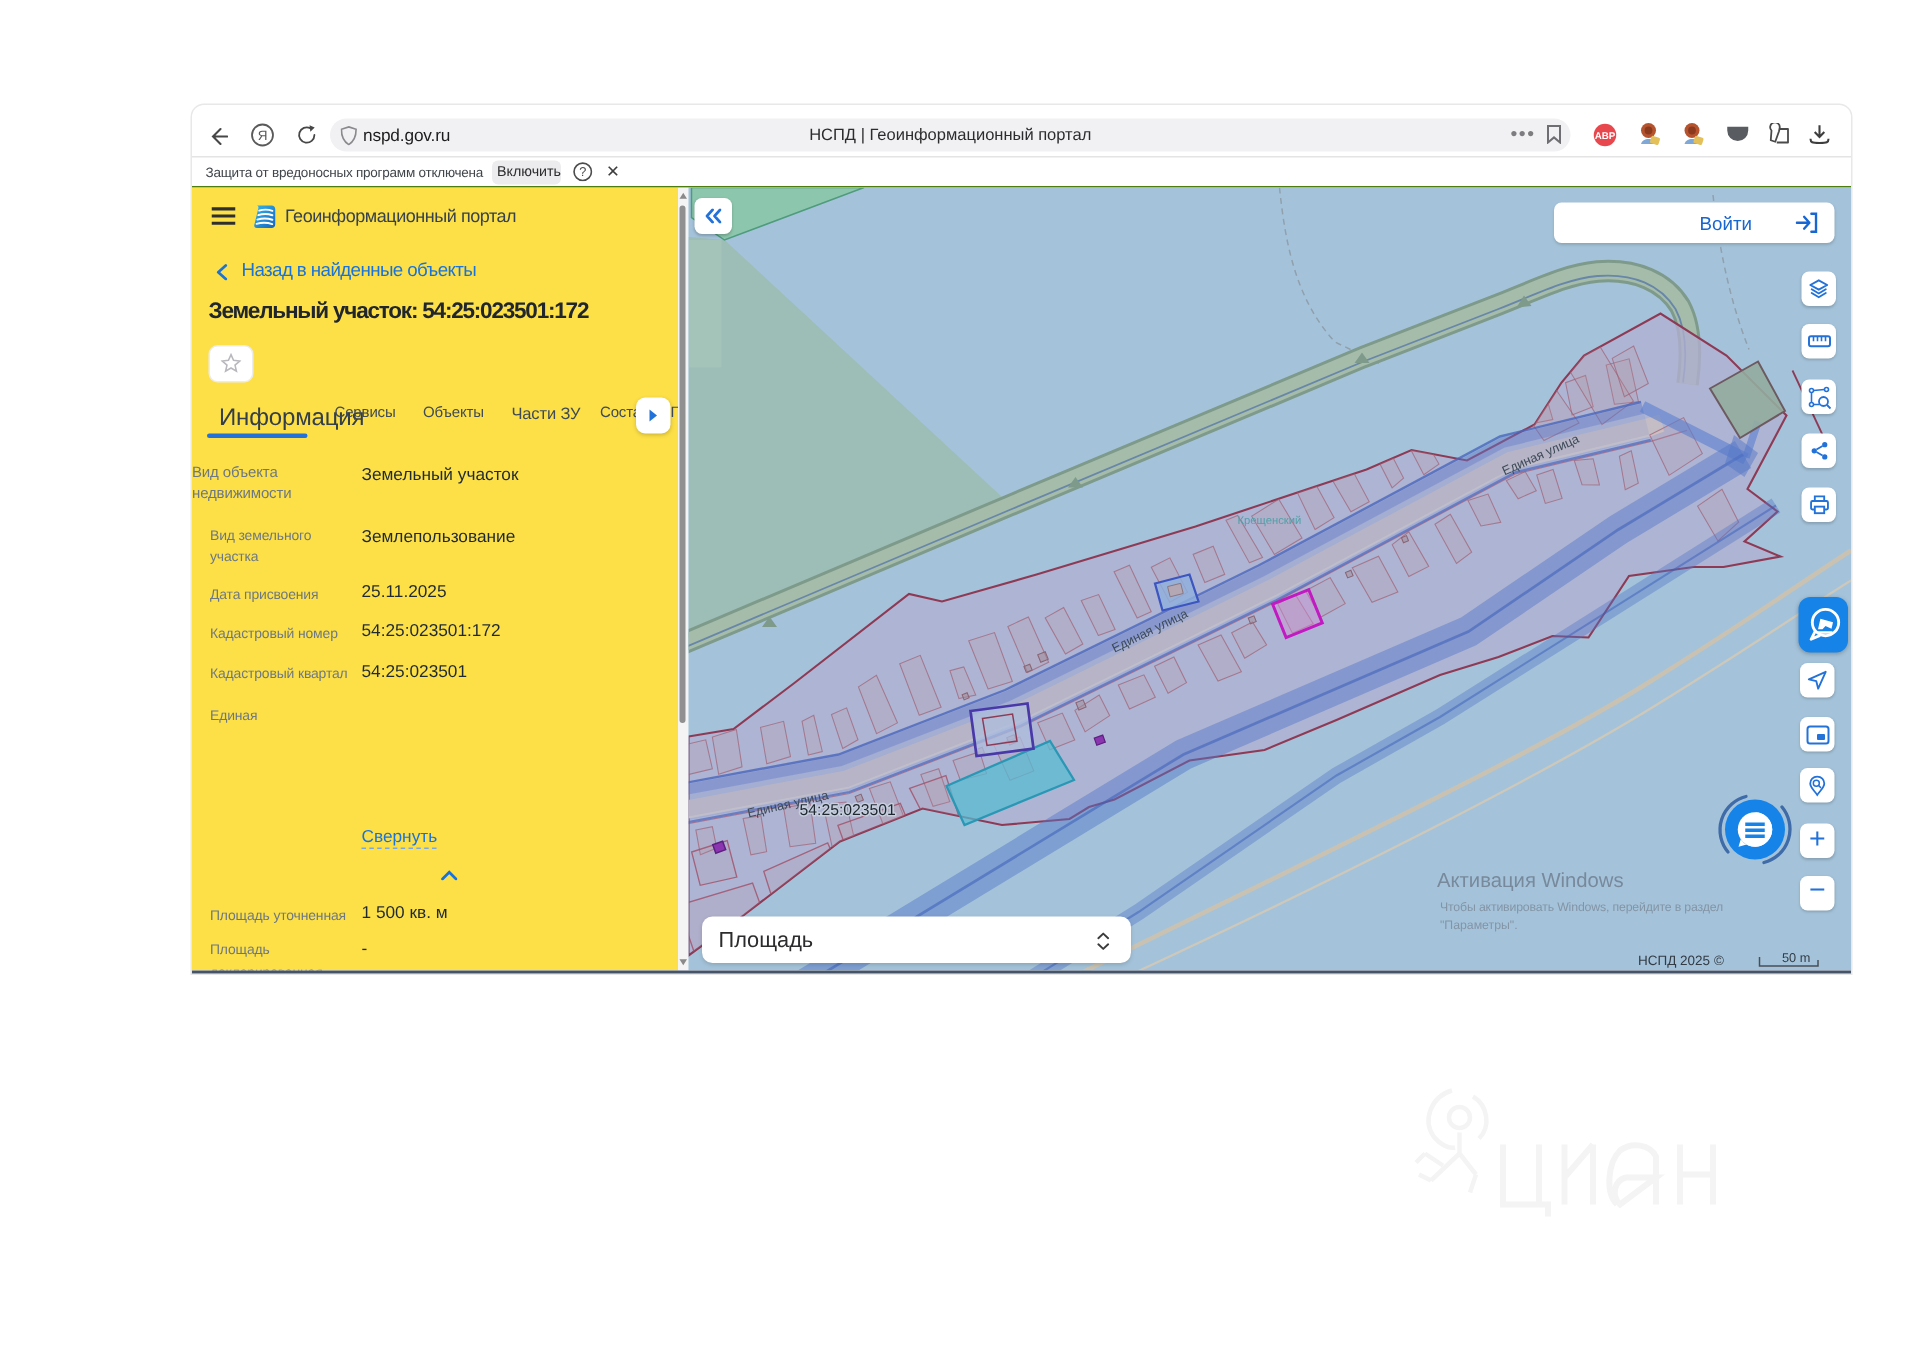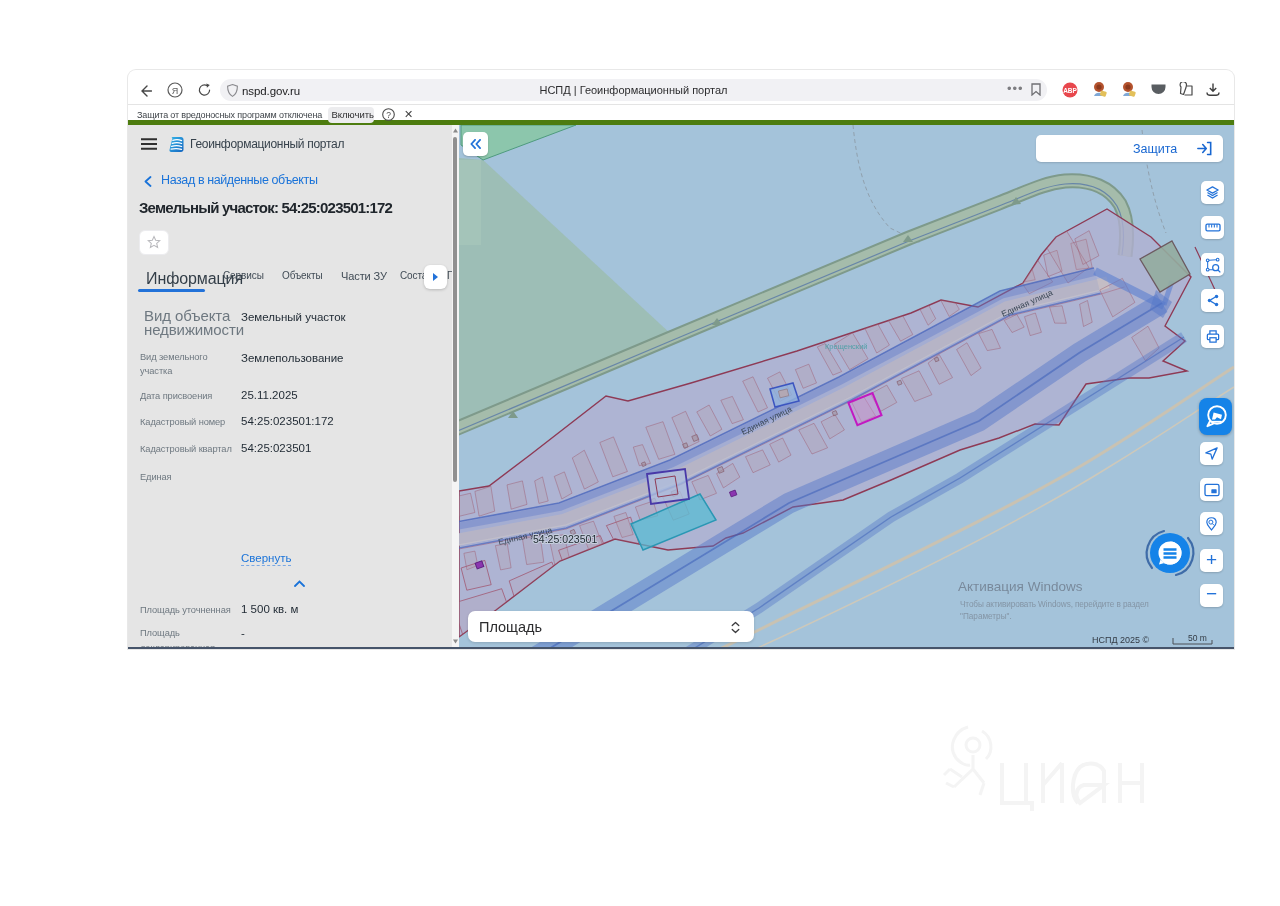--- a/index.html
+++ b/index.html
@@ -1,21 +1,21 @@
 <!DOCTYPE html>
 <html><head><meta charset="utf-8">
 <style>
 *{margin:0;padding:0;box-sizing:border-box}
 html,body{width:1280px;height:906px;background:#fff;font-family:"Liberation Sans",sans-serif;overflow:hidden;position:relative}
 .abs{position:absolute}
 #win{position:absolute;left:128px;top:70px;width:1106px;height:579px;background:#fff;border-radius:8px 8px 0 0;box-shadow:0 0 0 1px #e8e8e8}
 #toolbar{position:absolute;left:0;top:0;width:100%;height:35px;border-bottom:1px solid #e4e4e4}
-#notif{position:absolute;left:0;top:36px;width:100%;height:19px;border-bottom:5px solid #4d7c0f}
+#notif{position:absolute;left:0;top:36px;width:100%;height:19px;border-bottom:1px solid #4d7c0f}
 #content{position:absolute;left:0;top:55px;width:100%;height:522px;overflow:hidden}
-#sidebar{position:absolute;left:0;top:0;width:324px;height:522px;background:#e5e5e5}
+#sidebar{position:absolute;left:0;top:0;width:324px;height:522px;background:#fde047}
 #sscroll{position:absolute;left:324px;top:0;width:7px;height:522px;background:#f4f4f4}
 #map{position:absolute;left:331px;top:0;width:775px;height:522px;overflow:hidden;background:#a4c3da}
 #botline{position:absolute;left:0;top:577px;width:100%;height:2px;background:#46546a}
 .gray{color:#6e7880}
 .icbtn{position:absolute;width:23px;height:23px;background:#fff;border-radius:5px;box-shadow:0 1px 2px rgba(0,0,0,.18);display:flex;align-items:center;justify-content:center}
 </style></head>
 <body>
 <div id="win">
   <div id="toolbar">
 
@@ -117,21 +117,21 @@
       <div class="abs" style="left:154px;top:145px;font-size:10px;color:#404b55;letter-spacing:-0.1px">Объекты</div>
       <div class="abs" style="left:213px;top:145px;font-size:11px;color:#404b55;letter-spacing:-0.1px">Части ЗУ</div>
       <div class="abs" style="left:272px;top:145px;font-size:10px;color:#404b55;letter-spacing:-0.1px">Соста</div>
       <div class="abs" style="left:319px;top:145px;font-size:10px;color:#404b55">Г</div>
       <div class="abs" style="left:10px;top:164px;width:67px;height:2.5px;background:#2272d9;border-radius:2px"></div>
       <div class="abs" style="left:296px;top:140px;width:23px;height:24px;background:#fff;border-radius:6px;box-shadow:0 1px 3px rgba(0,0,0,.2)"></div>
       <svg class="abs" style="left:304px;top:147px" width="7" height="10" viewBox="0 0 7 10">
           <path d="M1 1 L6 5 L1 9 Z" fill="#2272d9"></path>
         </svg>
 
-      <div class="abs gray" style="left:16px;top:184px;font-size:15px;line-height:14px;letter-spacing:-0.1px">Вид объекта<br>недвижимости</div>
+      <div class="abs gray" style="left:0;top:184px;font-size:10px;line-height:14px;letter-spacing:-0.1px">Вид объекта<br>недвижимости</div>
       <div class="abs" style="left:113px;top:186px;font-size:11.5px;color:#1f2933">Земельный участок</div>
       <div class="abs gray" style="left:12px;top:225px;font-size:9.3px;line-height:14px;letter-spacing:-0.1px">Вид земельного<br>участка</div>
       <div class="abs" style="left:113px;top:227px;font-size:11.5px;color:#1f2933">Землепользование</div>
       <div class="abs gray" style="left:12px;top:266px;font-size:9.3px;letter-spacing:-0.1px">Дата присвоения</div>
       <div class="abs" style="left:113px;top:264px;font-size:11.5px;color:#1f2933">25.11.2025</div>
       <div class="abs gray" style="left:12px;top:292px;font-size:9.3px;letter-spacing:-0.1px">Кадастровый номер</div>
       <div class="abs" style="left:113px;top:290px;font-size:11.5px;color:#1f2933">54:25:023501:172</div>
       <div class="abs gray" style="left:12px;top:319px;font-size:9.3px;letter-spacing:-0.1px">Кадастровый квартал</div>
       <div class="abs" style="left:113px;top:317px;font-size:11.5px;color:#1f2933">54:25:023501</div>
       <div class="abs gray" style="left:12px;top:347px;font-size:9.3px;letter-spacing:-0.1px">Единая</div>
@@ -304,21 +304,21 @@
         <text x="501" y="494" font-size="8.2" fill="#76818f" opacity="0.7">"Параметры".</text>
       </g>
     </svg>
 
       <div class="abs" style="left:4px;top:7px;width:25px;height:24px;background:#fff;border-radius:5px;box-shadow:0 1px 2px rgba(0,0,0,.2)"></div>
       <svg class="abs" style="left:11px;top:14px" width="11" height="10" viewBox="0 0 13 12">
           <path d="M6 1 L1.5 6 L6 11 M12 1 L7.5 6 L12 11" stroke="#2272d9" stroke-width="2.1" fill="none" stroke-linecap="round" stroke-linejoin="round"></path>
         </svg>
 
       <div class="abs" style="left:577px;top:10px;width:187px;height:27px;background:#fff;border-radius:5px;box-shadow:0 1px 2px rgba(0,0,0,.15)"></div>
-      <div class="abs" style="left:674px;top:17px;font-size:12.5px;color:#1766d1">Защита</div>
+      <div class="abs" style="left:674px;top:17px;font-size:12.5px;color:#1766d1">Войти</div>
       <svg class="abs" style="left:738px;top:16px" width="15" height="15" viewBox="0 0 17 16">
           <path d="M1 8 L10 8 M6.5 3.5 L10.5 8 L6.5 12.5" stroke="#1766d1" stroke-width="1.8" fill="none" stroke-linecap="round" stroke-linejoin="round"></path>
           <path d="M12 1.2 L15.5 1.2 L15.5 14.8 L12 14.8" stroke="#1766d1" stroke-width="1.8" fill="none" stroke-linecap="round"></path>
         </svg>
 
       <div class="icbtn" style="left:742px;top:56px">
           <svg width="15" height="15" viewBox="0 0 24 24">
             <path d="M12 3 L21 8 L12 13 L3 8 Z" fill="none" stroke="#2272d9" stroke-width="2" stroke-linejoin="round"></path>
             <path d="M4.5 12.5 L12 17 L19.5 12.5" fill="none" stroke="#2272d9" stroke-width="2" stroke-linecap="round"></path>
             <path d="M4.5 16.5 L12 21 L19.5 16.5" fill="none" stroke="#2272d9" stroke-width="2" stroke-linecap="round"></path>

